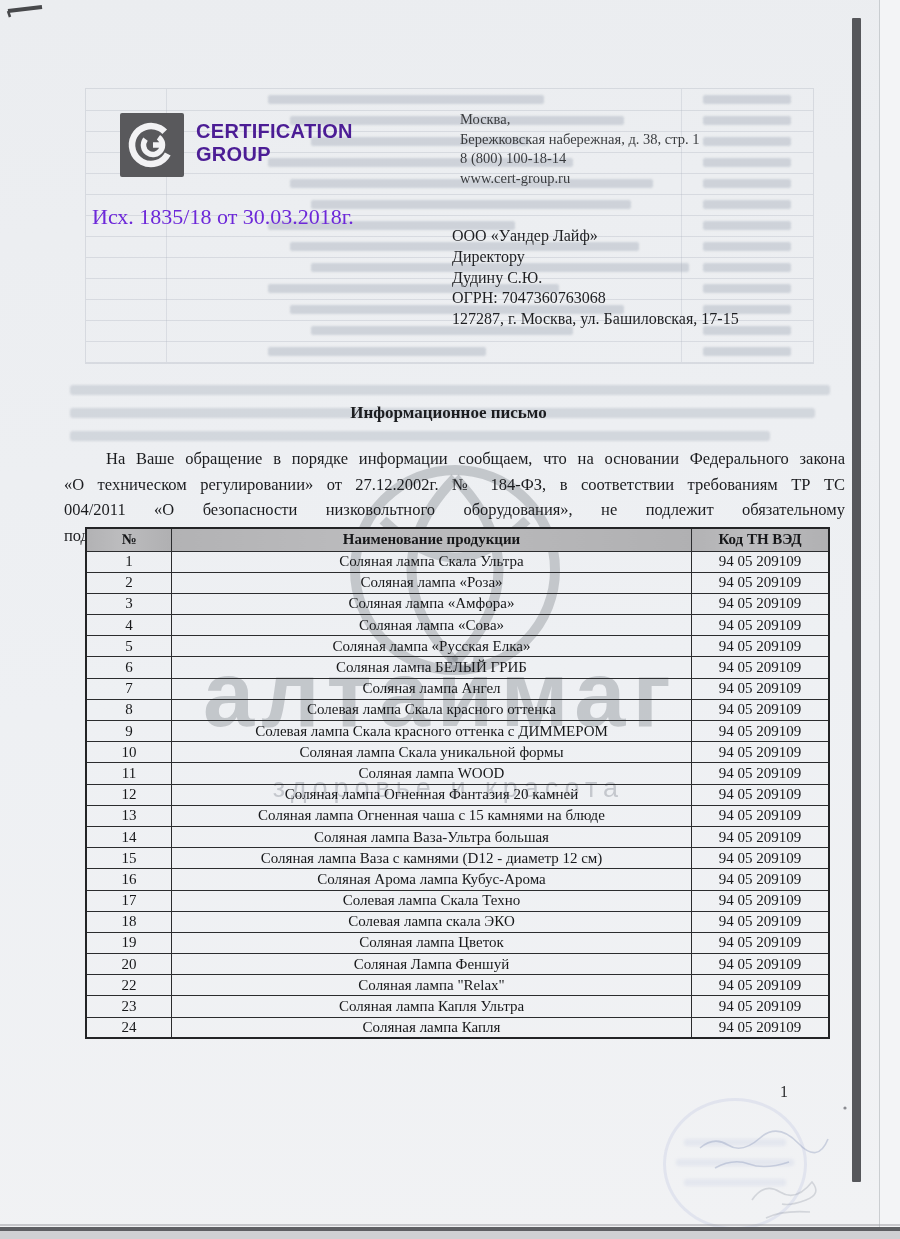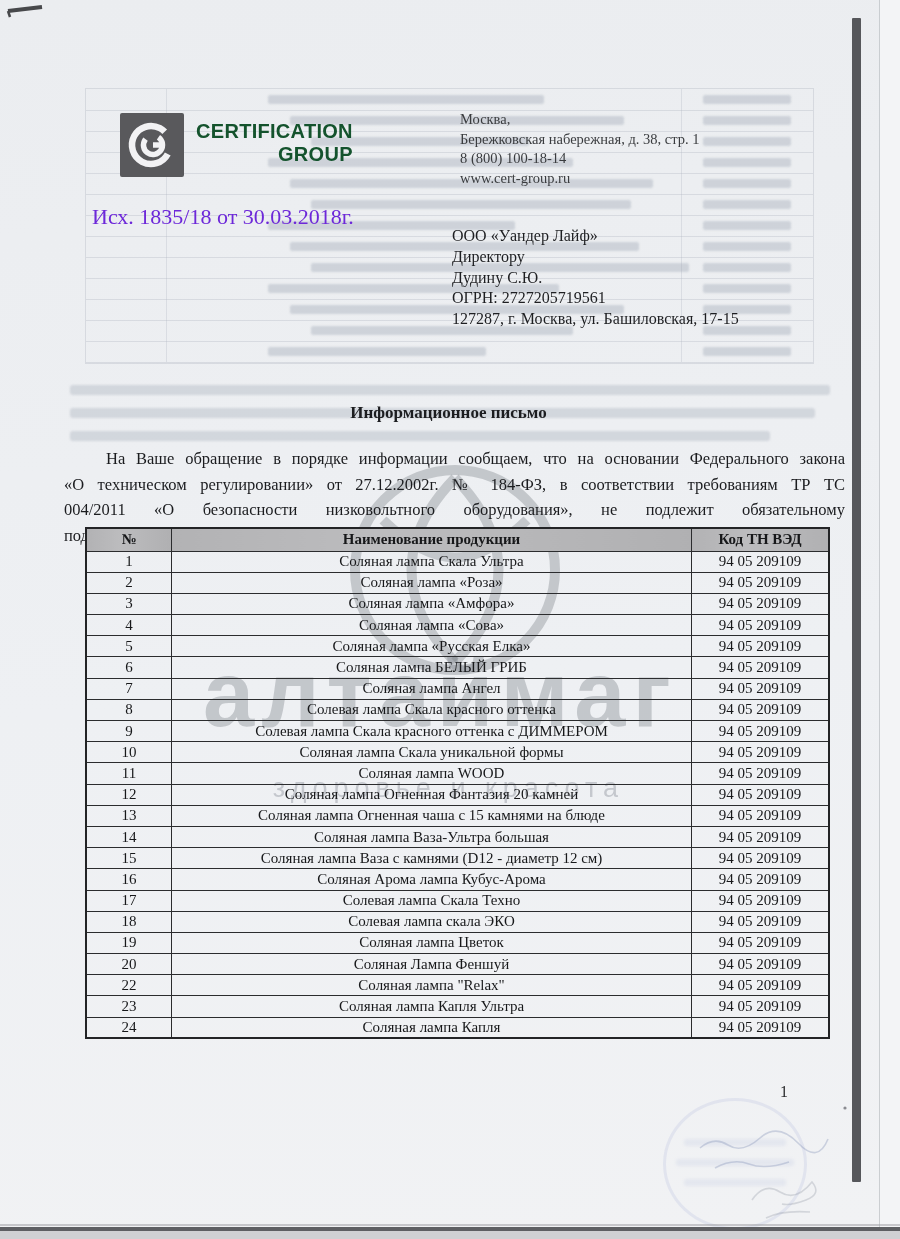--- a/index.html
+++ b/index.html
@@ -36,21 +36,21 @@
   #wm-text1 { left:203px; top:648px; font-family:"Liberation Sans",sans-serif;
               font-weight:bold; font-size:92px; line-height:1; letter-spacing:7px;
               color:rgba(126,131,140,0.38); }
   #wm-text2 { left:85px; top:757px; width:727px; text-align:center;
               font-family:"Liberation Sans",sans-serif; font-size:27px;
               letter-spacing:6px; color:rgba(138,144,153,0.42);margin-top:16px; }
 
   
   #logo-box { left:120px; top:113px; width:64px; height:64px; background:#59595c; border-radius:2px; }
   #logo-text { left:196px; top:120px; font-family:"Liberation Sans",sans-serif;
-               font-weight:bold; font-size:20px; line-height:23px; letter-spacing:0.3px; color:#14532d;text-align:right; }
+               font-weight:bold; font-size:20px; line-height:23px; letter-spacing:0.3px; color:#4c1d95; }
   #address { left:460px; top:110px; font-family:Liberation Serif, serif;
              font-size:14.5px; line-height:19.5px; color:#3a3c3f; }
   #outgoing-ref { left:92px; top:204px; font-size:22px; color:#6d28d9; }
   #recipient { left:452px; top:226px; font-size:16px; line-height:20.8px; color:#1e1f22; }
 
   
   #letter-title { left:85px; top:403px; width:727px; text-align:center;
                   font-weight:bold; font-size:17px; color:#1c1d20; }
   #body-par { left:64px; top:446px; width:781px; font-size:16.5px; color:#1b1c1f; }
   .par-line { line-height:25.5px; text-align:justify; }
@@ -196,21 +196,21 @@
   <div>Москва,</div>
   <div>Бережковская набережная, д. 38, стр. 1</div>
   <div>8 (800) 100-18-14</div>
   <div>www.cert-group.ru</div>
 </div>
 <div id="outgoing-ref" class="abs">Исх. 1835/18 от 30.03.2018г.</div>
 <div id="recipient" class="abs">
   <div>ООО «Уандер Лайф»</div>
   <div>Директору</div>
   <div>Дудину С.Ю.</div>
-  <div>ОГРН: 2727205719561</div>
+  <div>ОГРН: 7047360763068</div>
   <div>127287, г. Москва, ул. Башиловская, 17-15</div>
 </div>
 
 <div id="letter-title" class="abs">Информационное письмо</div>
 <div id="body-par" class="abs">
   <div class="par-line jall indent">На Ваше обращение в порядке информации сообщаем, что на основании Федерального закона</div>
   <div class="par-line jall">«О техническом регулировании» от 27.12.2002г. № 184-ФЗ, в соответствии требованиям ТР ТС</div>
   <div class="par-line jall">004/2011 «О безопасности низковольтного оборудования», не подлежит обязательному</div>
   <div class="par-line" style="text-align:left;">подтверждению следующая продукция:</div>
 </div>

